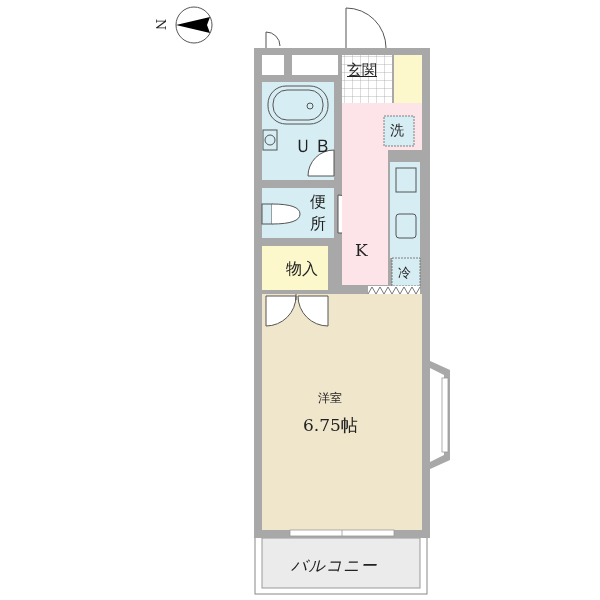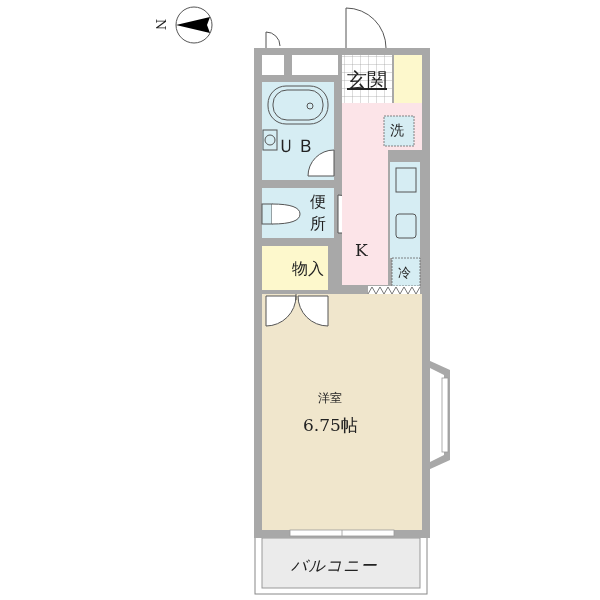--- a/index.html
+++ b/index.html
@@ -84,23 +84,23 @@
   <line x1="296" y1="294" x2="296" y2="300" stroke="#555" stroke-width="1"></line>
 
   <rect x="290" y="530" width="104" height="6" fill="#fff" stroke="#999" stroke-width="0.8"></rect>
   <line x1="342" y1="530" x2="342" y2="536" stroke="#999" stroke-width="0.8"></line>
 
   <path d="M346 48 L346 8 A40 40 0 0 1 386 48" fill="none" stroke="#555" stroke-width="1"></path>
 
   <path d="M266 48 L266 32 A14 14 0 0 1 280 46" fill="none" stroke="#555" stroke-width="1"></path>
 </svg>
 
-<span class="lbl" style="left:347px;top:67px;font-size:20px;text-decoration:underline;">玄関</span>
-<span class="lbl" style="left:277px;top:134px;font-size:18px;letter-spacing:2px;">ＵＢ</span>
+<span class="lbl" style="left:347px;top:61px;font-size:15px;text-decoration:underline;">玄関</span>
+<span class="lbl" style="left:294px;top:134px;font-size:18px;letter-spacing:2px;">ＵＢ</span>
 <span class="lbl" style="left:390px;top:122px;font-size:14px;">洗</span>
 <span class="lbl" style="left:310px;top:192px;font-size:16px;">便</span>
 <span class="lbl" style="left:310px;top:214px;font-size:16px;">所</span>
 <span class="lbl" style="left:355px;top:240px;font-size:17px;">K</span>
 <span class="lbl" style="left:398px;top:264px;font-size:13px;">冷</span>
-<span class="lbl" style="left:292px;top:259px;font-size:16px;">物入</span>
+<span class="lbl" style="left:286px;top:259px;font-size:16px;">物入</span>
 <span class="lbl" style="left:318px;top:390px;font-size:12px;">洋室</span>
 <span class="lbl" style="left:303px;top:414px;font-size:17px;text-align:center;">6.75帖</span>
 <span class="lbl" style="left:291px;top:556px;font-size:16px;letter-spacing:1px;font-style:italic;">バルコニー</span>
 
 </body></html>

